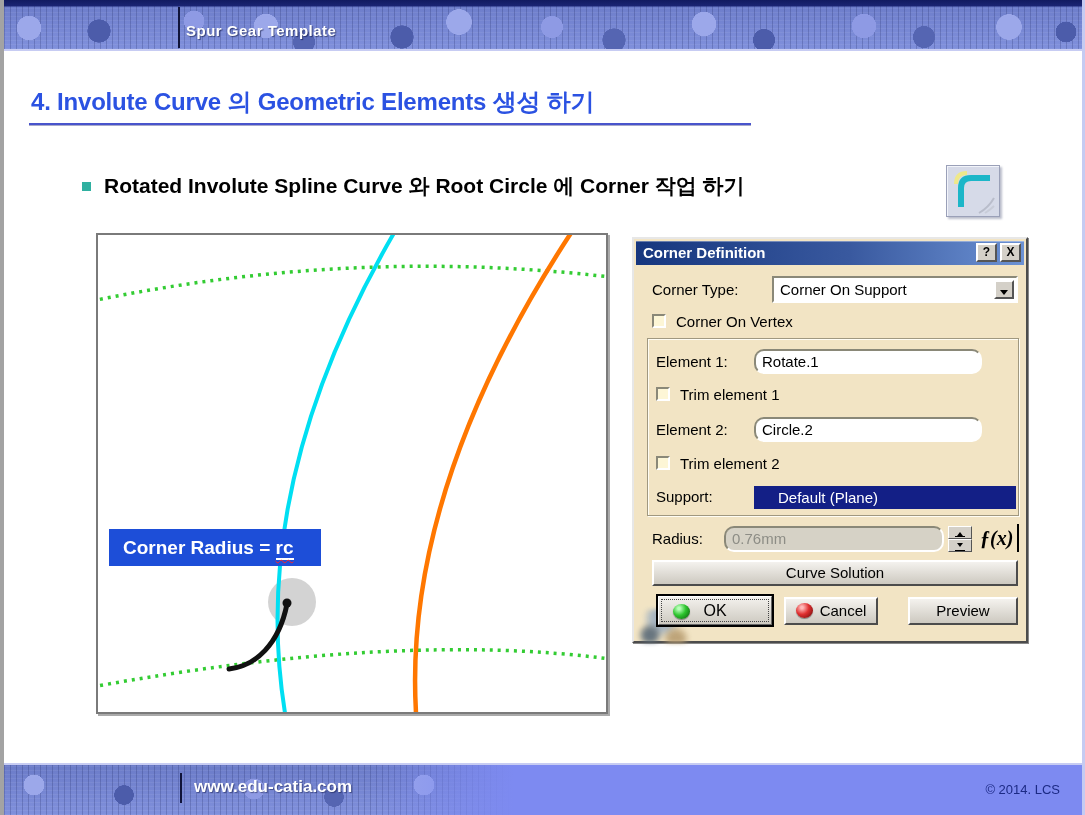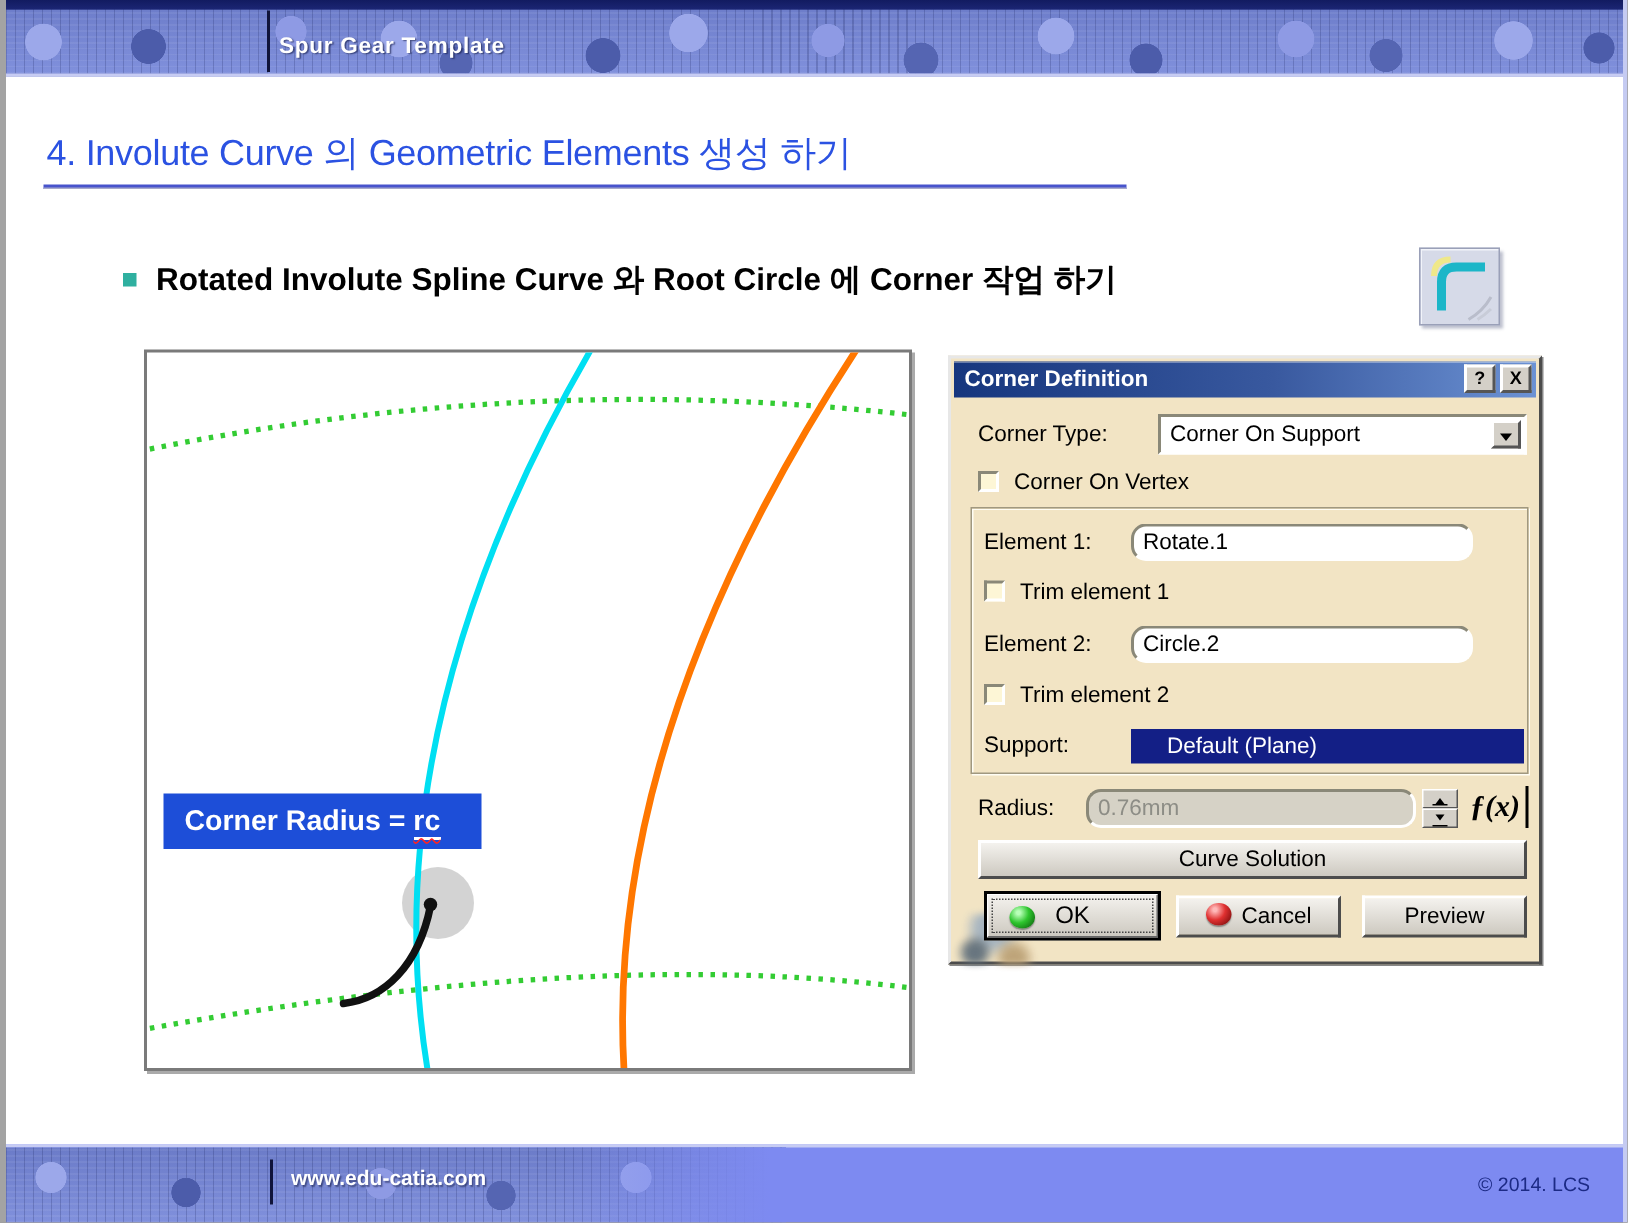--- a/index.html
+++ b/index.html
@@ -41,24 +41,24 @@
       linear-gradient(90deg, rgba(125,138,241,0) 70%, #7d8af1 98%),
       radial-gradient(circle 17px at 30px 20px,  #9ca8ea 60%, transparent 62%),
       radial-gradient(circle 16px at 120px 30px, #4c5caa 60%, transparent 62%),
       radial-gradient(circle 17px at 250px 24px, #8e9ae4 60%, transparent 62%),
       radial-gradient(circle 16px at 330px 32px, #5565b2 60%, transparent 62%),
       radial-gradient(circle 17px at 420px 20px, #9ca8ea 60%, transparent 62%),
       repeating-linear-gradient(90deg, rgba(14,22,76,0.20) 0 1px, transparent 1px 6px),
       repeating-linear-gradient(0deg, rgba(255,255,255,0.06) 0 1px, transparent 1px 4px),
       linear-gradient(180deg,#6b7bc8,#8090dc);}
   .footer-vline{position:absolute; left:176px; top:8px; width:2px; height:30px; background:#10143a;}
-  .footer-site{position:absolute; left:190px; top:12px; color:#fff; font-size:14px; font-weight:bold; text-shadow:1px 1px 1px rgba(10,16,60,.5);}
+  .footer-site{position:absolute; left:190px; top:12px; color:#fff; font-size:17px; font-weight:bold; text-shadow:1px 1px 1px rgba(10,16,60,.5);}
   .footer-copy{position:absolute; right:22px; top:17px; color:#1c2a85; font-size:13px;}
   
-  .heading{position:absolute; left:27px; top:86px; color:#2b52e2; font-size:24px; font-weight:normal; letter-spacing:-0.2px;}
+  .heading{position:absolute; left:27px; top:86px; color:#2b52e2; font-size:24px; font-weight:bold; letter-spacing:-0.2px;}
   .heading-rule{position:absolute; left:25px; top:123px; width:722px; height:2px; background:#4854cc; border-bottom:1px solid #a8aacb;}
   .bullet-row{position:absolute; left:76px; top:172px; width:930px;}
   .bullet-sq{position:absolute; left:2px; top:10px; width:9px; height:9px; background:#2fb0a0;}
   .bullet-text{position:absolute; left:24px; top:0; color:#000; font-size:21px; font-weight:bold; white-space:nowrap;}
   .corner-tool{position:absolute; left:866px; top:-7px; width:52px; height:50px; background:#d6dae8;
       border:1px solid #9aa0b8; box-shadow:inset 1px 1px 0 #f2f4fa, 2px 2px 2px rgba(60,70,110,.35);}
   
   .viewport{position:absolute; left:92px; top:233px; width:512px; height:481px; background:#fff;
       border:2px solid #7a7a7a; box-shadow:2px 2px 0 #aaa; box-sizing:border-box;}
   .viewport svg{display:block;}
@@ -102,21 +102,21 @@
       font-style:italic; font-weight:bold; font-size:20px; line-height:30px; text-align:left; color:#000;}
   .fx-bar{position:absolute; left:37px; top:1px; width:2px; height:28px; background:#000;}
   .push{background:linear-gradient(180deg,#f4f2ee,#cdc9c0); border:2px solid; border-color:#fff #4c4c4c #4c4c4c #fff;
       box-sizing:border-box; text-align:center; color:#000; font-size:15px;}
   .next-btn{position:absolute; left:18px; top:321px; width:366px; height:26px; line-height:22px;}
   .ok-btn{position:absolute; left:22px; top:355px; width:118px; height:33px; border:2px solid #000; background:#d4d0c8; box-sizing:border-box;}
   .ok-inner{position:absolute; inset:0; background:linear-gradient(180deg,#f4f2ee,#cdc9c0);
       border:1px solid; border-color:#fff #666 #666 #fff;}
   .ok-focus{position:absolute; inset:2px; border:1px dotted #444;}
   .ok-label{position:absolute; width:100%; text-align:center; top:5px; font-size:16px;}
-  .cancel-btn{position:absolute; left:150px; top:358px; width:110px; height:28px; line-height:24px;}
+  .cancel-btn{position:absolute; left:150px; top:358px; width:94px; height:28px; line-height:24px;}
   .preview-btn{position:absolute; left:274px; top:358px; width:110px; height:28px; line-height:24px;}
   .ball{display:inline-block; width:17px; height:15px; border-radius:50%; vertical-align:-2px; margin-right:7px;}
   .ball-green{background:radial-gradient(circle at 35% 30%, #b8ffb8 8%, #2ec52e 45%, #0a5c0a 95%); box-shadow:0 1px 1px rgba(0,0,0,.4);}
   .ball-red{background:radial-gradient(circle at 35% 30%, #ffb8b8 8%, #e03030 45%, #6c0808 95%); box-shadow:0 1px 1px rgba(0,0,0,.4);}
   .ok-ball{position:absolute; left:14px; top:7px;}
   .corner-blob{position:absolute; left:-2px; bottom:-2px; width:62px; height:34px; filter:blur(2px); opacity:.9; z-index:0;
       background:
        radial-gradient(circle 18px at 18px 26px, #5a6a78 30%, transparent 70%),
        radial-gradient(circle 20px at 44px 30px, #b99e72 30%, transparent 72%),
        radial-gradient(circle 26px at 30px 10px, #9fb0c0 40%, transparent 75%);}

